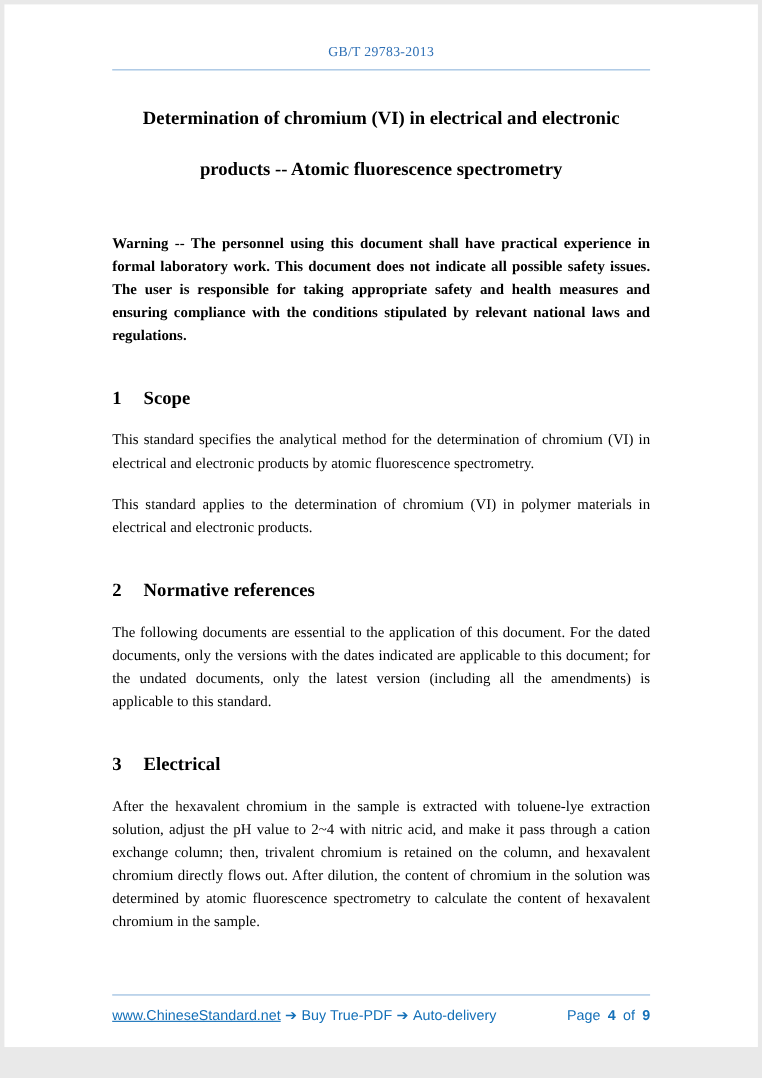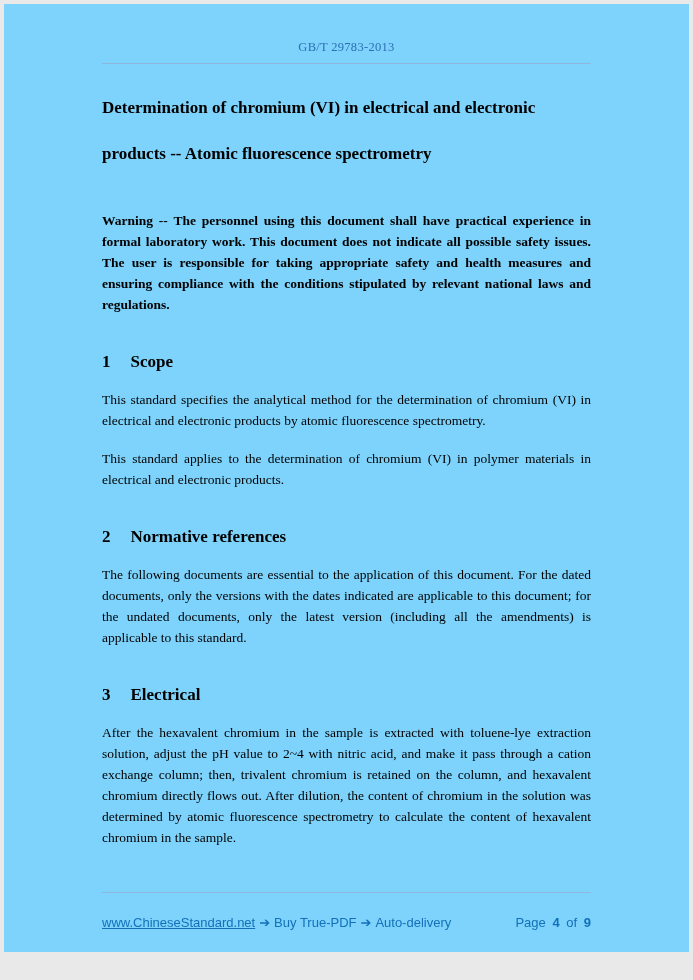--- a/index.html
+++ b/index.html
@@ -6,21 +6,21 @@
   html, body {
     width: 693px;
     background: #e9e9e9;
     font-family: "Liberation Serif", serif;
   }
   .page {
     position: relative;
     width: 685px;
     height: 948px;
     margin: 4px auto 0 auto;
-    background: #7dd3fc;
+    background: #ffffff;
     color: #000000;
     overflow: hidden;
   }
   .content {
     padding: 0 98px;
   }
   
   .header {
     padding-top: 36px;
     text-align: center;
@@ -31,20 +31,21 @@
     letter-spacing: 0.3px;
   }
   .header-rule {
     border: none;
     border-top: 1px solid #8fb6dc;
     margin-top: 8px;
   }
   
   .title-block {
     margin-top: 34px;
+    text-align: center;
     font-weight: bold;
     font-size: 17px;
   }
   .title-block .title-line2 {
     margin-top: 26px;
   }
   
   .warning {
     margin-top: 46px;
     font-weight: bold;
@@ -76,21 +77,21 @@
     line-height: 21px;
     text-align: justify;
   }
   
   .footer {
     position: absolute;
     left: 98px;
     right: 98px;
     bottom: 22px;
     border-top: 1px solid #8fb6dc;
-    padding-top: 22px;
+    padding-top: 10px;
     display: flex;
     justify-content: space-between;
     align-items: center;
     font-family: "Liberation Sans", sans-serif;
     font-size: 13px;
     color: #1470b8;
   }
   .footer a {
     color: #1470b8;
     text-decoration: underline;

